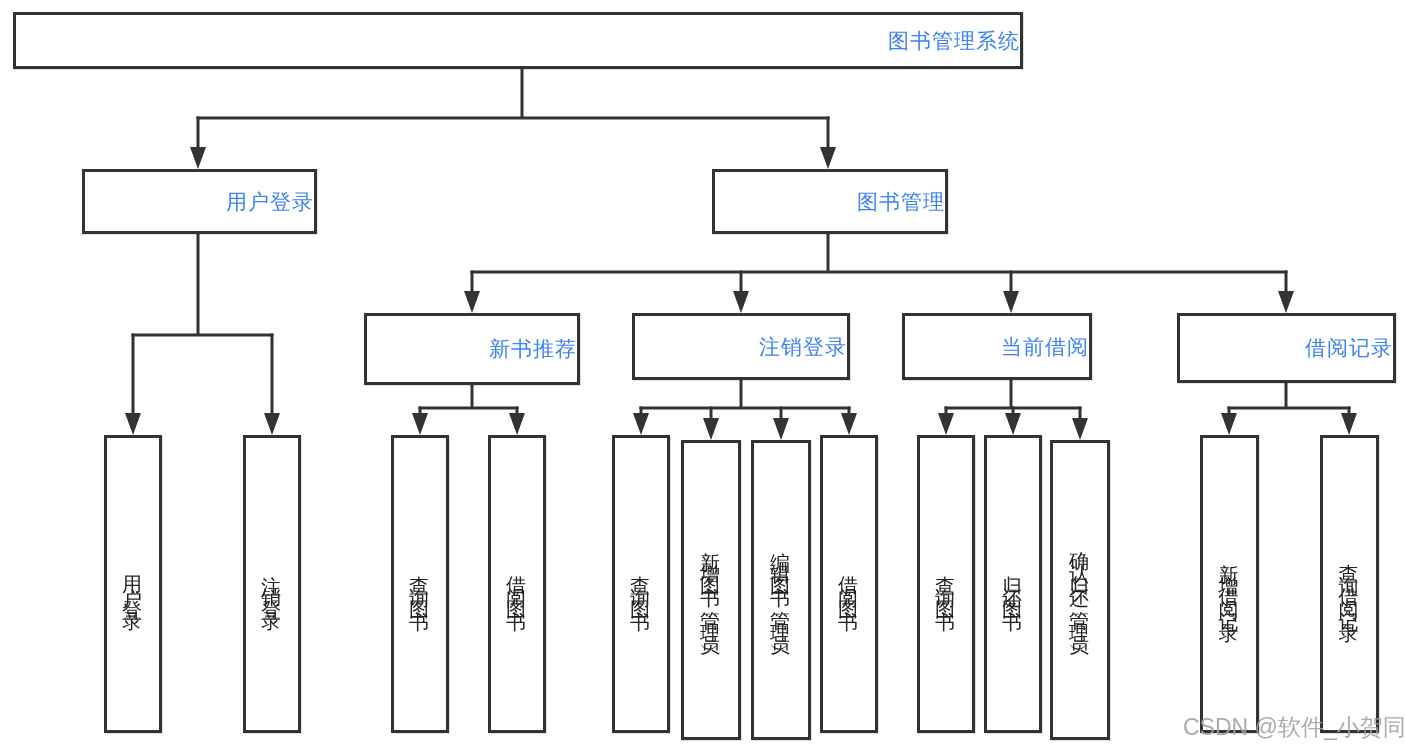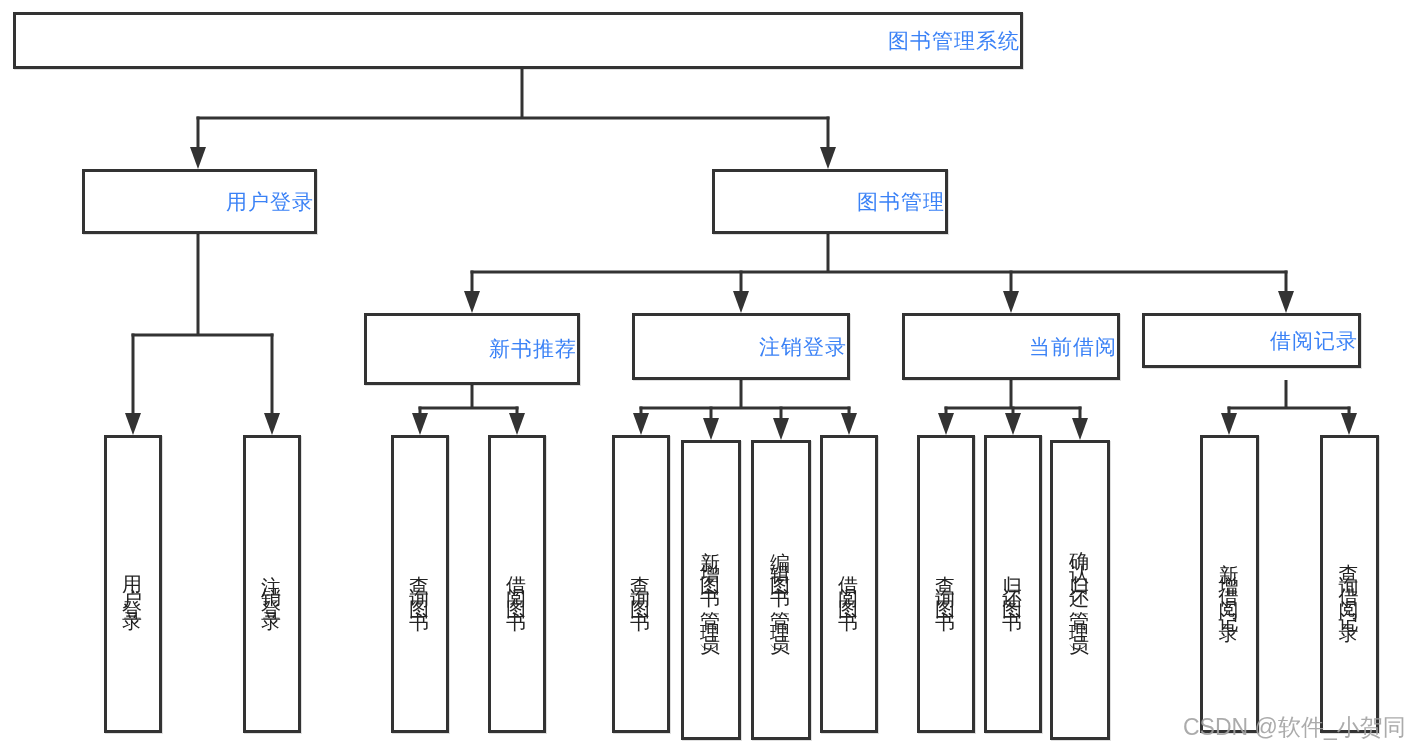--- a/index.html
+++ b/index.html
@@ -138,24 +138,24 @@
   <div class="hbox" style="left:712px;top:169px;width:236px;height:65px">
     <span>图书管理</span>
   </div>
 
   <div class="hbox" style="left:364px;top:313px;width:216px;height:72px">
     <span>新书推荐</span>
   </div>
   <div class="hbox" style="left:632px;top:313px;width:218px;height:67px">
     <span>注销登录</span>
   </div>
-  <div class="hbox" style="left:902px;top:313px;width:218px;height:67px">
+  <div class="hbox" style="left:902px;top:313px;width:190px;height:67px">
     <span>当前借阅</span>
   </div>
-  <div class="hbox" style="left:1142px;top:313px;width:219px;height:55px">
+  <div class="hbox" style="left:1177px;top:313px;width:219px;height:70px">
     <span>借阅记录</span>
   </div>
 
   <div class="vbox" style="left:104px;top:435px;width:58px;height:298px">
     <span class="vlabel">用户登录</span>
   </div>
   <div class="vbox" style="left:243px;top:435px;width:58px;height:298px">
     <span class="vlabel">注销登录</span>
   </div>
 

